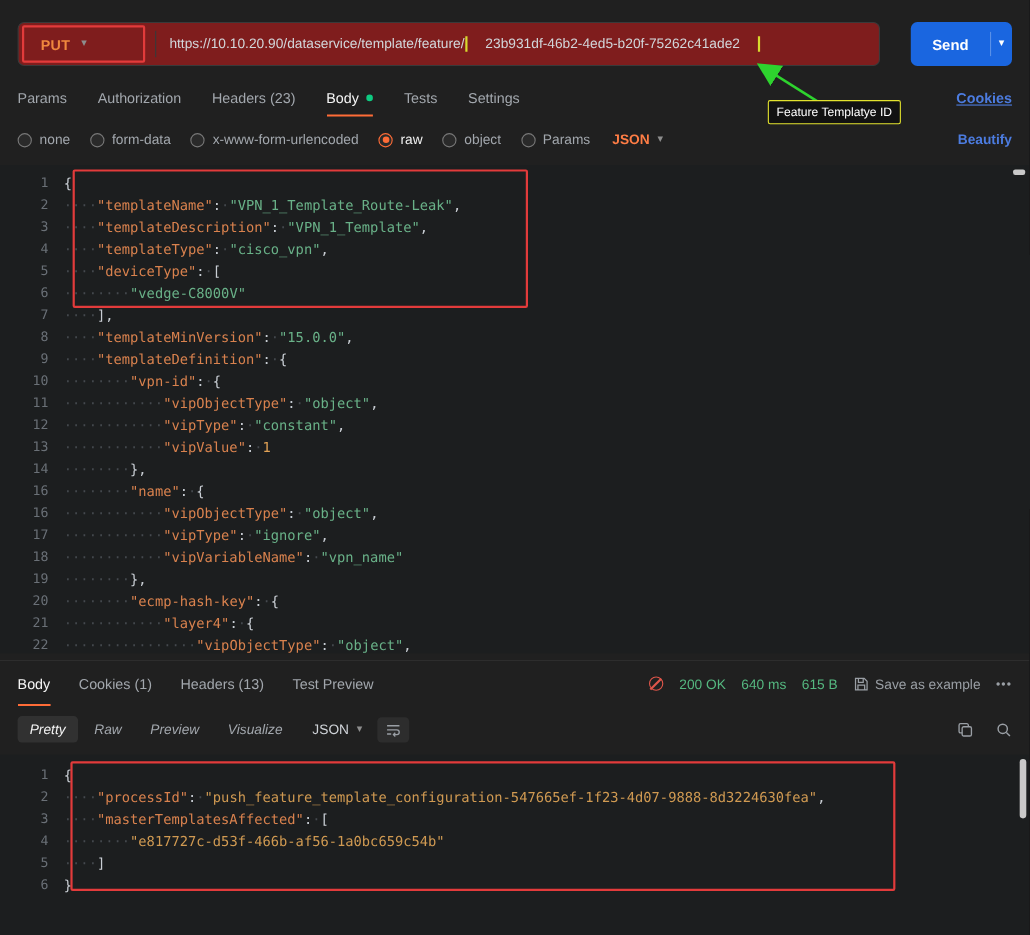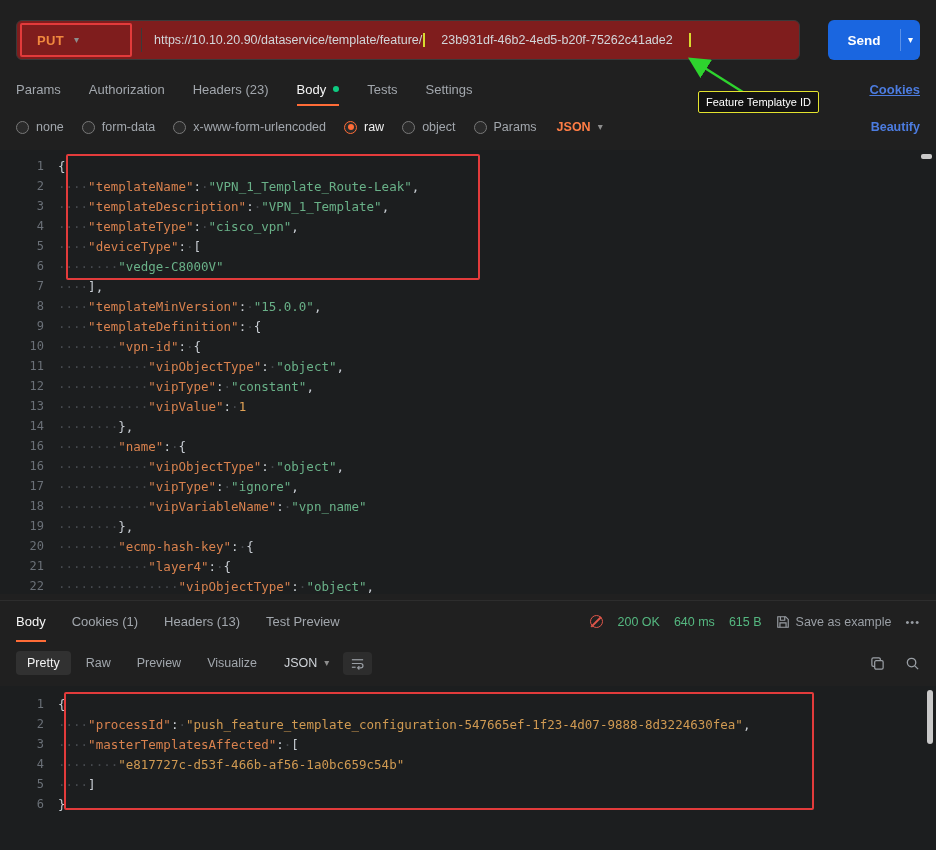--- a/index.html
+++ b/index.html
@@ -74,21 +74,21 @@
   }
   .resp-tabs-row .tabs-list { gap:26px; }
   .resp-meta { margin-left:auto; display:flex; align-items:center; gap:14px; }
   .ssl-icon { width:13px; height:13px; border:1.5px solid #e0564a; border-radius:50%; position:relative; display:inline-block; cursor:pointer; }
   .ssl-icon::after { content:""; position:absolute; left:-2px; top:4.5px; width:14px; height:1.5px; background:#e0564a; transform:rotate(-45deg); }
   .green-stat { color:#55b880; font-size:12.5px; }
   .save-ex { display:flex; align-items:center; gap:6px; color:#9a9fa5; font-size:12.5px; cursor:pointer; }
   .more { color:#9a9fa5; font-size:11px; letter-spacing:1px; cursor:pointer; }
 
   .resp-toolbar { position:absolute; left:16px; top:648px; width:904px; height:30px; display:flex; align-items:center; gap:4px; }
-  .mode { padding:5px 11px; border-radius:4px; font-size:12.5px; color:#a2a7ad; cursor:pointer; }
+  .mode { padding:5px 11px; border-radius:4px; font-size:12.5px; color:#a2a7ad; cursor:pointer;font-style:italic; }
   .mode.active { background:#313131; color:#f3f3f3; }
   .resp-lang { margin-left:12px; }
   .resp-lang .lang-label { color:#cfd3d8; font-weight:normal; }
   .wrap-btn { margin-left:10px; background:#2d2d2d; border-radius:4px; padding:4px 7px; display:flex; align-items:center; cursor:pointer; }
   .toolbar-right { margin-left:auto; display:flex; align-items:center; gap:20px; }
   .icon-btn { cursor:pointer; display:flex; align-items:center; }
 
   
   .ann-box { position:absolute; border:2px solid #e23b3b; border-radius:2px; pointer-events:none; }
   .ann-method { left:20px; top:23px; width:112px; height:34px; }

